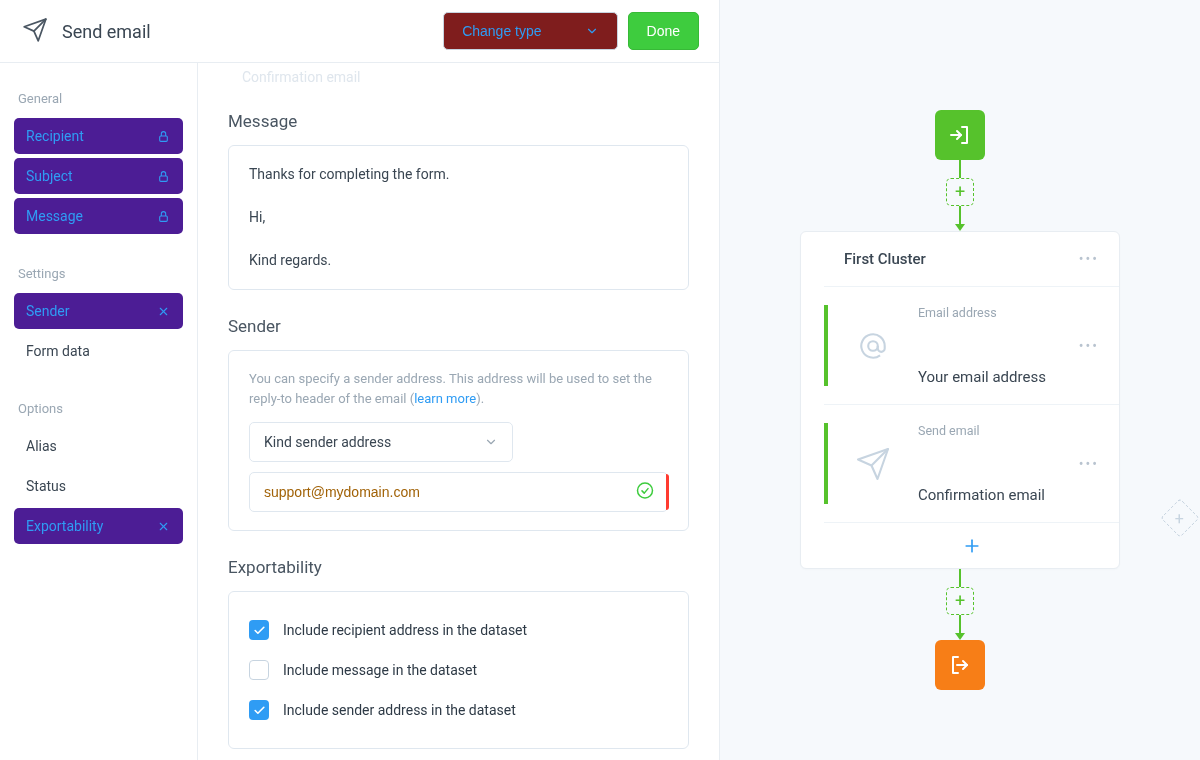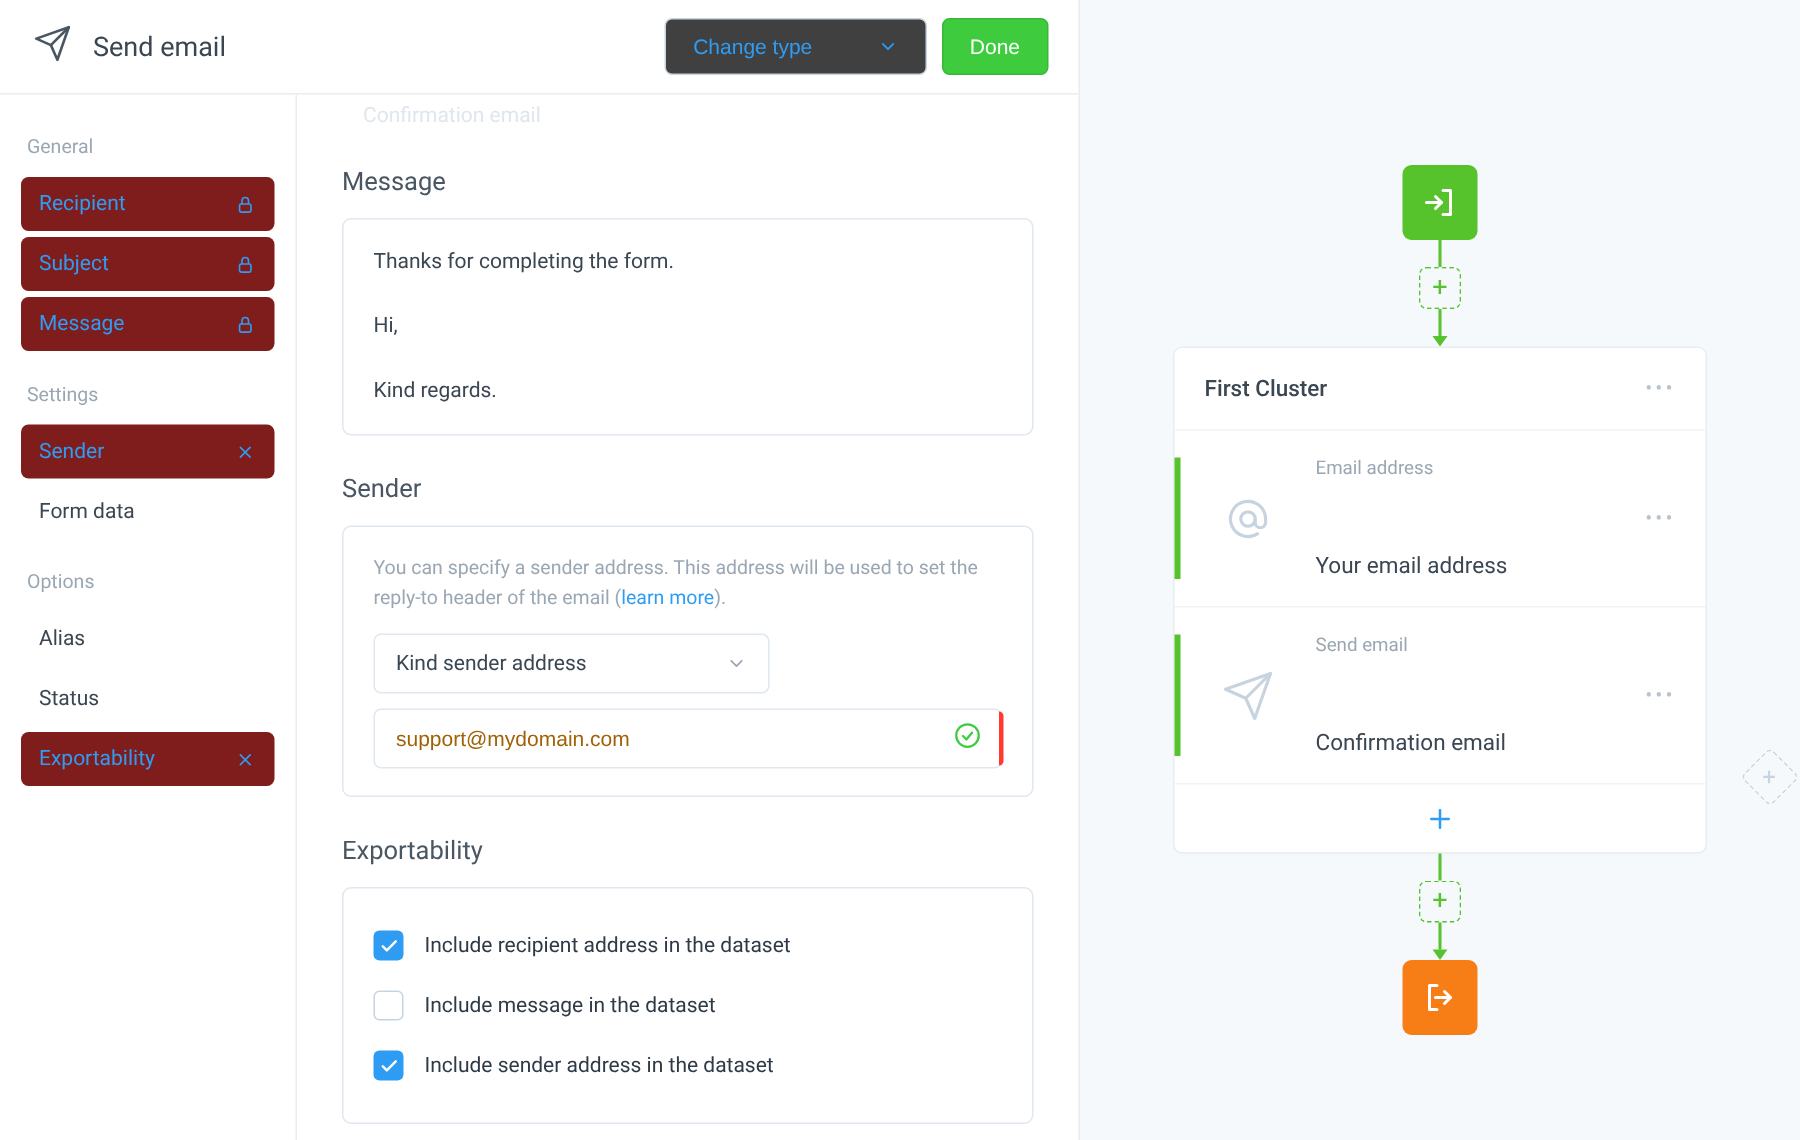--- a/index.html
+++ b/index.html
@@ -6,30 +6,30 @@
   html, body { width: 1200px; height: 760px; font-family: -apple-system, BlinkMacSystemFont, "Segoe UI", Roboto, Arial, sans-serif; font-size: 14px; color: #2e3a46; background: #fff; }
   .app { display: flex; height: 760px; }
 
   
   .left { width: 720px; display: flex; flex-direction: column; border-right: 1px solid #e8edf2; }
   .header { height: 63px; display: flex; align-items: center; padding: 0 20px 0 22px; border-bottom: 1px solid #e8edf2; }
   .header .title-wrap { display: flex; align-items: center; gap: 14px; flex: 1; }
   .header h1 { font-size: 18px; font-weight: 400; color: #3a4652; }
   .header-actions { display: flex; gap: 10px; }
   .btn { height: 38px; padding: 0 18px; border-radius: 5px; font-size: 14px; cursor: pointer; display: inline-flex; align-items: center; gap: 8px; }
-  .btn-outline { background: #404040; border: 1px solid #c7d4e0; color: #2f9cf4; gap: 43px; }
+  .btn-outline { background: #7f1d1d; border: 1px solid #c7d4e0; color: #2f9cf4; gap: 43px; }
   .btn-outline svg { stroke: #2f9cf4; }
   .btn-done { background: #3ecc3e; border: 1px solid #37b937; color: #fff; }
 
   .body { display: flex; flex: 1; overflow: hidden; }
   .sidebar { width: 198px; border-right: 1px solid #e8edf2; padding: 28px 14px 10px 14px; overflow-y: auto; }
-  .sb-group { margin-bottom: 22px; }
+  .sb-group { margin-bottom: 32px; }
   .sb-heading { font-size: 13px; color: #9aa7b3; margin: 0 4px 12px 4px; font-weight: 400; }
   .sb-item { display: flex; align-items: center; justify-content: space-between; padding: 0 12px; height: 36px; border-radius: 5px; font-size: 14px; cursor: pointer; margin: 4px 0; }
-  .sb-item.active { background: #7f1d1d; color: #2f9cf4; }
+  .sb-item.active { background: #4c1d95; color: #2f9cf4; }
   .sb-item:not(.active) { color: #3a4652; }
   .sb-item .glyph { width: 16px; height: 16px; display: inline-flex; align-items: center; justify-content: center; }
 
   .main { flex: 1; overflow-y: auto; padding: 0 30px 40px 30px; }
   .faded-top { color: #dfe6ed; padding: 6px 0 0 14px; font-size: 14px; }
   .section { margin-top: 26px; }
   .section h2 { font-size: 17px; font-weight: 400; color: #4a5662; margin-bottom: 14px; }
   .card { border: 1px solid #dfe7ef; border-radius: 6px; padding: 18px 20px; }
 
   .msg-body { line-height: 1.5; color: #3a4652; font-size: 14px; }
@@ -56,21 +56,21 @@
   
   .right { flex: 1; background: #f6f9fc; position: relative; padding-top: 110px; }
   .flow { display: flex; flex-direction: column; align-items: center; }
   .node-sq { width: 50px; height: 50px; border-radius: 6px; display: flex; align-items: center; justify-content: center; }
   .node-green { background: #56c22c; }
   .node-orange { background: #f77e17; }
   .vconn { width: 2px; height: 18px; background: #56c22c; }
   .varrow { width: 0; height: 0; border-left: 5px solid transparent; border-right: 5px solid transparent; border-top: 7px solid #56c22c; }
   .plus-dashed { width: 28px; height: 28px; border: 1.5px dashed #56c22c; border-radius: 5px; display: flex; align-items: center; justify-content: center; color: #56c22c; font-size: 18px; line-height: 1; cursor: pointer; }
 
-  .cluster { width: 356px; background: #fff; border: 1px solid #e8edf2; border-radius: 6px; margin: 0; box-shadow: 0 1px 2px rgba(0,0,0,0.02); }
+  .cluster { width: 320px; background: #fff; border: 1px solid #e8edf2; border-radius: 6px; margin: 0; box-shadow: 0 1px 2px rgba(0,0,0,0.02); padding-left: 23px; }
   .cluster-head { display: flex; align-items: center; justify-content: space-between; padding: 18px 20px; border-bottom: 1px solid #eef3f7; }
   .cluster-head h3 { font-size: 15px; font-weight: 500; color: #3a4652; }
   .dots { color: #b8c3cf; letter-spacing: 2px; cursor: pointer; font-size: 14px; }
 
   .cluster-item { display: flex; align-items: center; padding: 18px 20px 18px 0; }
   .ci-accent { width: 4px; align-self: stretch; background: #56c22c; margin-right: 0; }
   .ci-icon { width: 90px; display: flex; align-items: center; justify-content: center; color: #c7d4e0; }
   .ci-text { flex: 1; }
   .ci-cap { font-size: 12.5px; color: #9aa7b3; margin-bottom: 4px; }
   .ci-title { font-size: 15px; color: #3a4652; margin-top: 48px; }

